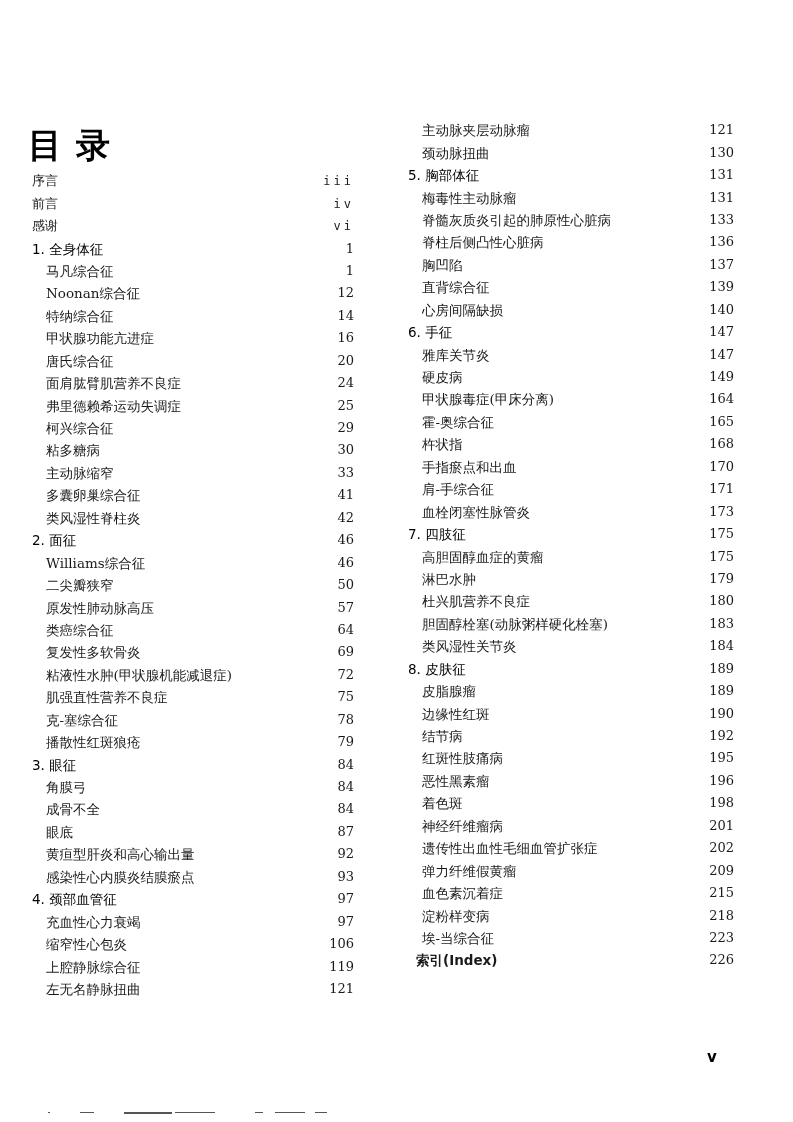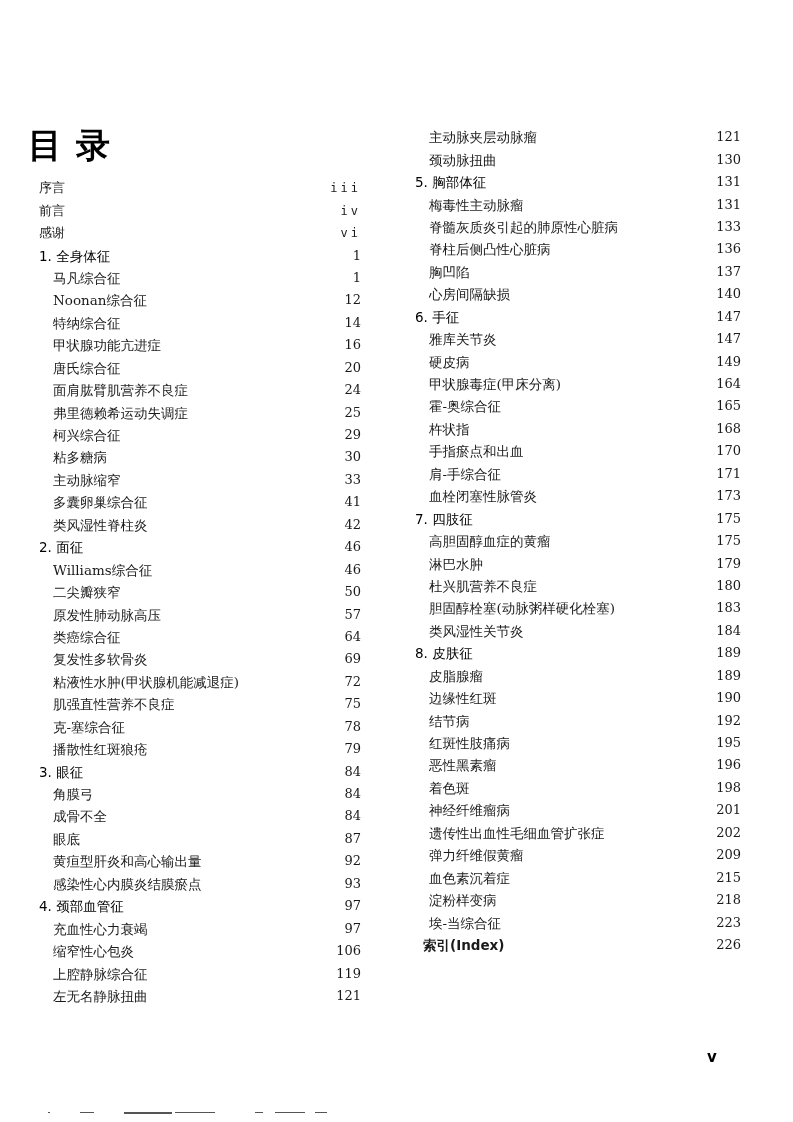--- a/index.html
+++ b/index.html
@@ -21,21 +21,21 @@
       top: 104px;
       font-family: "DejaVu Sans", "Liberation Sans", sans-serif;
       font-weight: bold;
       font-size: 34px;
       letter-spacing: 14px;
       line-height: 36px;
       color: #000;
     }
     .col {
       position: absolute;
-      margin: 17px;
+      margin: 10px;
       padding: 0;
       list-style: none;
     }
     .col-left {
       left: 22px;
       top: 160px;
       width: 322px;
     }
     .col-right {
       left: 398px;
@@ -286,20 +286,24 @@
       <span class="label">脊髓灰质炎引起的肺原性心脏病</span>
       <span class="page">133</span>
     </li>
     <li class="row level-1">
       <span class="label">脊柱后侧凸性心脏病</span>
       <span class="page">136</span>
     </li>
     <li class="row level-1">
       <span class="label">胸凹陷</span>
       <span class="page">137</span>
+    </li>
+    <li class="row level-1">
+      <span class="label">直背综合征</span>
+      <span class="page">139</span>
     </li>
     <li class="row level-1">
       <span class="label">心房间隔缺损</span>
       <span class="page">140</span>
     </li>
     <li class="row chapter level-0">
       <span class="label">6. 手征</span>
       <span class="page">147</span>
     </li>
     <li class="row level-1">

